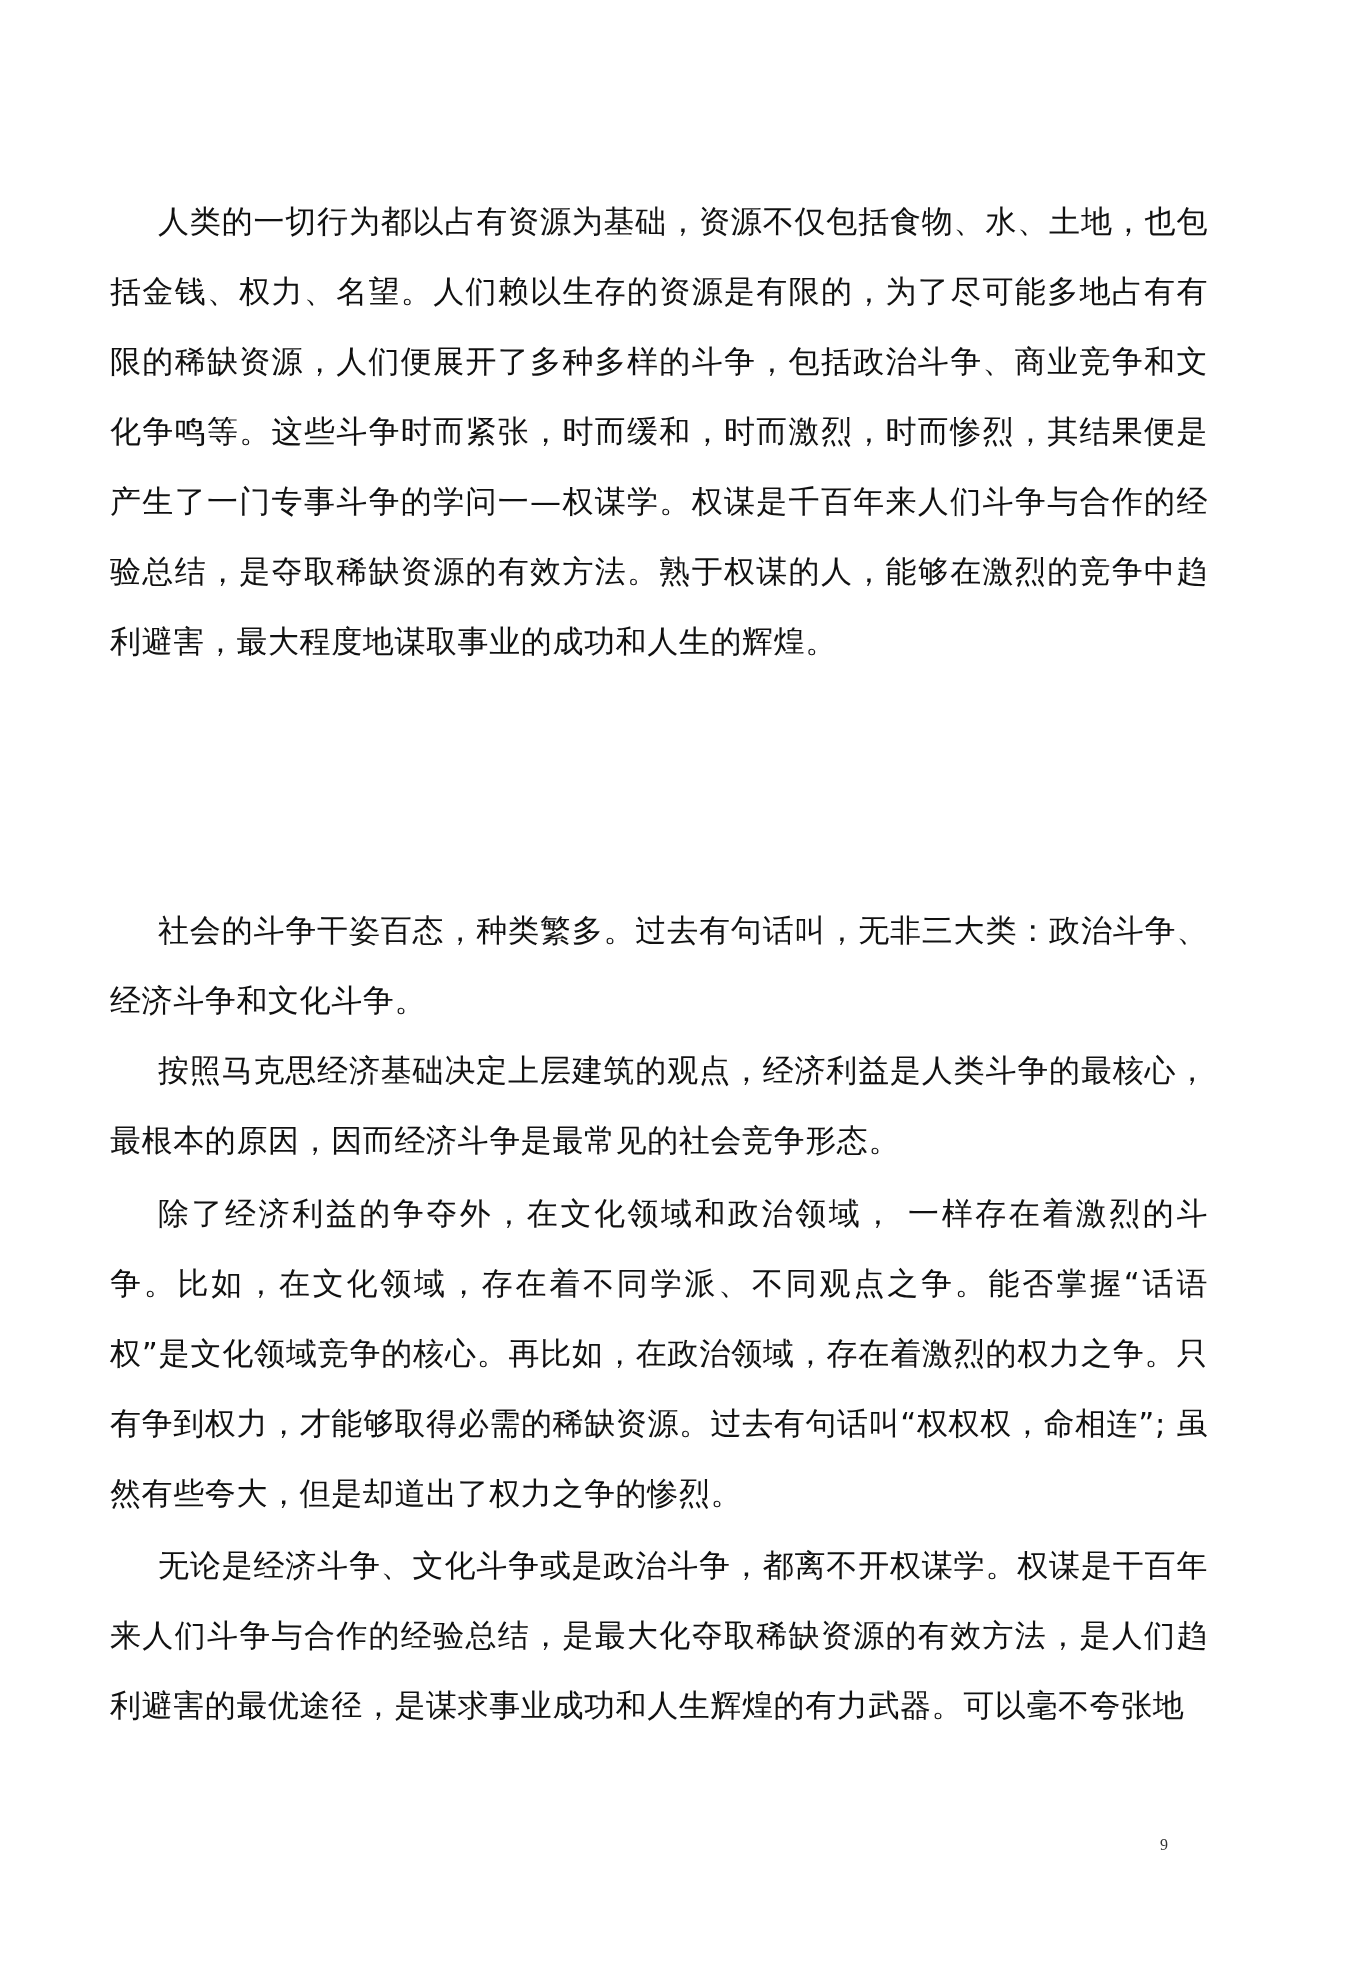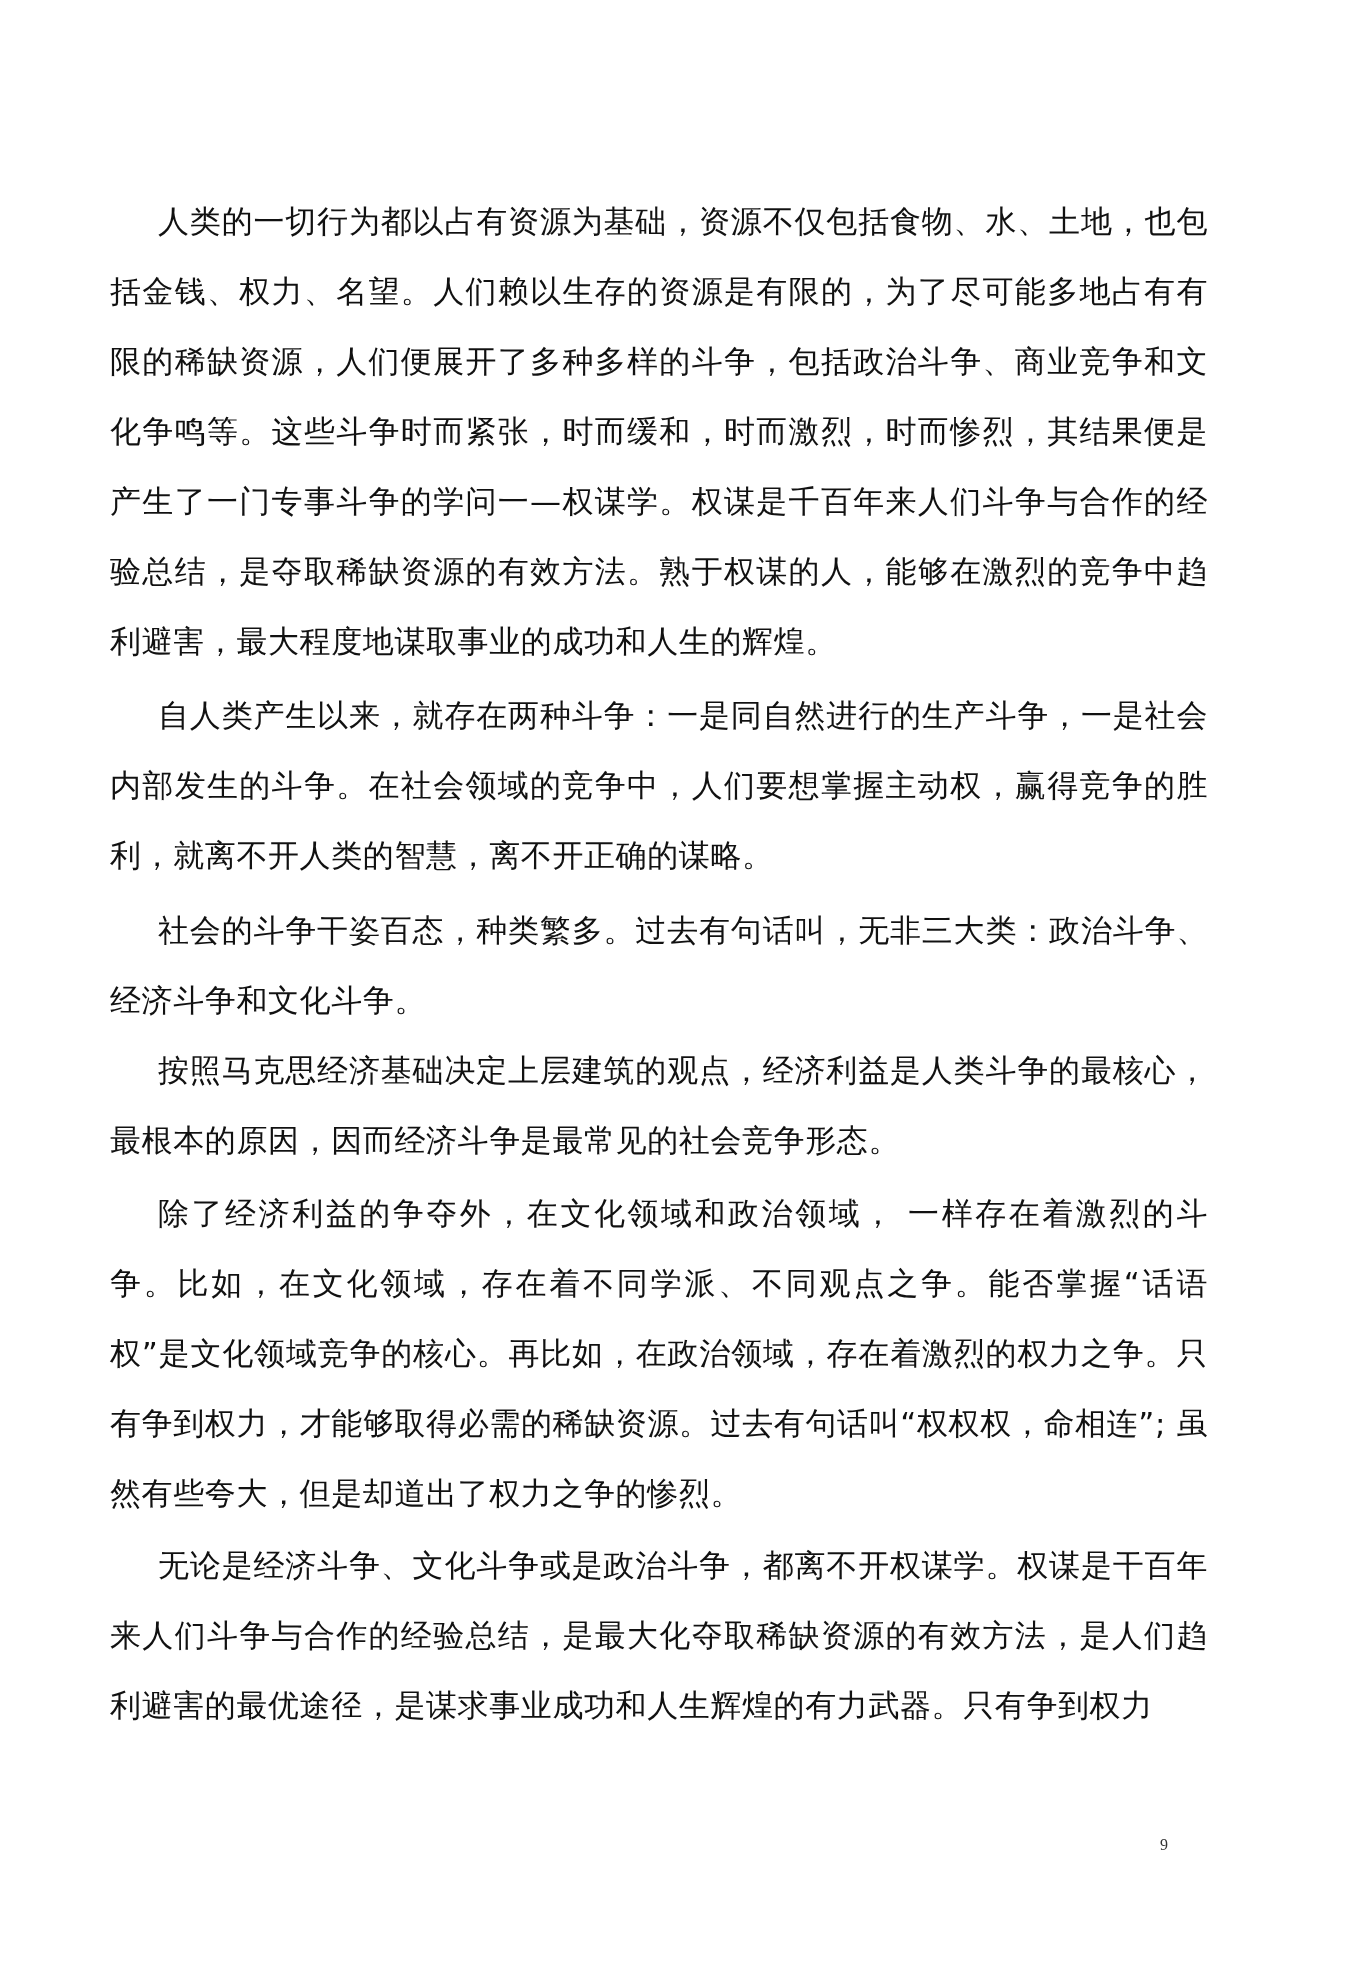--- a/index.html
+++ b/index.html
@@ -28,19 +28,18 @@
     font-family: "Liberation Serif", "DejaVu Serif", serif;
     font-size: 16px;
     color: #333333;
   }
 </style>
 </head>
 <body>
 
 <div class="page">
   <p class="para" style="top:186px">人类的一切行为都以占有资源为基础，资源不仅包括食物、水、土地，也包括金钱、权力、名望。人们赖以生存的资源是有限的，为了尽可能多地占有有限的稀缺资源，人们便展开了多种多样的斗争，包括政治斗争、商业竞争和文化争鸣等。这些斗争时而紧张，时而缓和，时而激烈，时而惨烈，其结果便是产生了一门专事斗争的学问一—权谋学。权谋是千百年来人们斗争与合作的经验总结，是夺取稀缺资源的有效方法。熟于权谋的人，能够在激烈的竞争中趋利避害，最大程度地谋取事业的成功和人生的辉煌。</p>
-  <p class="para" style="top:680px">自人类产生以来，就存在两种斗争：一是同自然进行的生产斗争，一是社会内部发生的斗争。在社会领域的竞争中，人们要想掌握主动权，赢得竞争的胜利，就离不开人类的智慧，离不开正确的谋略。</p>
   <p class="para" style="top:895px">社会的斗争干姿百态，种类繁多。过去有句话叫，无非三大类：政治斗争、经济斗争和文化斗争。</p>
   <p class="para" style="top:1178px">除了经济利益的争夺外，在文化领域和政治领域， 一样存在着激烈的斗争。比如，在文化领域，存在着不同学派、不同观点之争。能否掌握“话语权”是文化领域竞争的核心。再比如，在政治领域，存在着激烈的权力之争。只有争到权力，才能够取得必需的稀缺资源。过去有句话叫“权权权，命相连”; 虽然有些夸大，但是却道出了权力之争的惨烈。</p>
   <p class="para" style="top:1035px">按照马克思经济基础决定上层建筑的观点，经济利益是人类斗争的最核心，最根本的原因，因而经济斗争是最常见的社会竞争形态。</p>
-  <p class="para" style="top:1530px">无论是经济斗争、文化斗争或是政治斗争，都离不开权谋学。权谋是干百年来人们斗争与合作的经验总结，是最大化夺取稀缺资源的有效方法，是人们趋利避害的最优途径，是谋求事业成功和人生辉煌的有力武器。只有争到权力</p>
+  <p class="para" style="top:1530px">无论是经济斗争、文化斗争或是政治斗争，都离不开权谋学。权谋是干百年来人们斗争与合作的经验总结，是最大化夺取稀缺资源的有效方法，是人们趋利避害的最优途径，是谋求事业成功和人生辉煌的有力武器。可以毫不夸张地</p>
   <div class="page-number">9</div>
 </div>
 
 </body></html>

